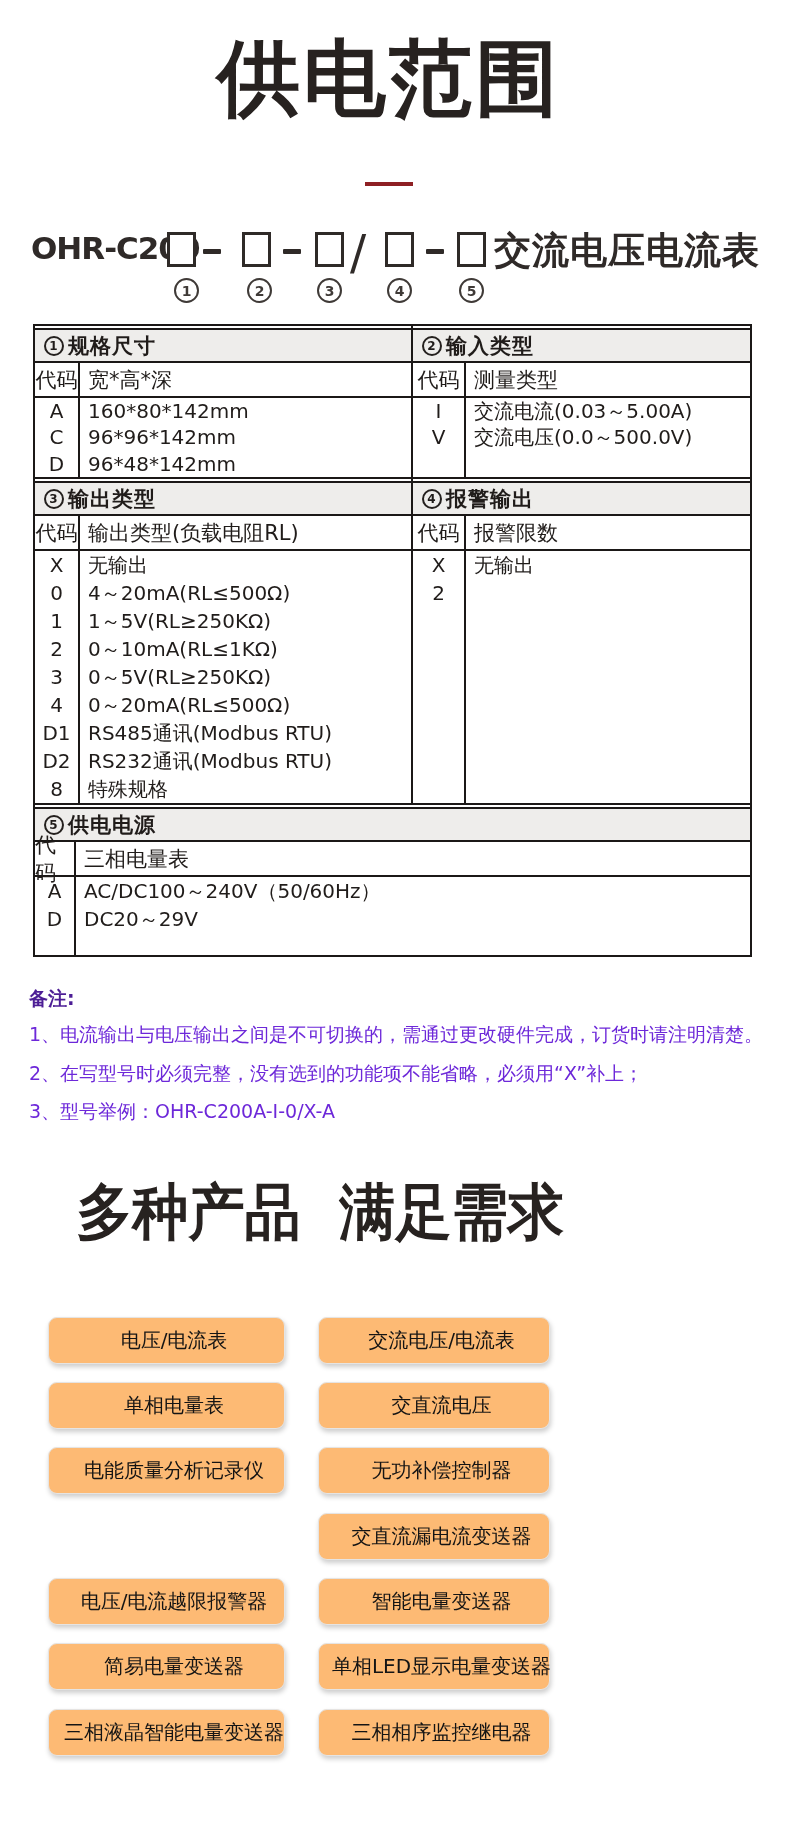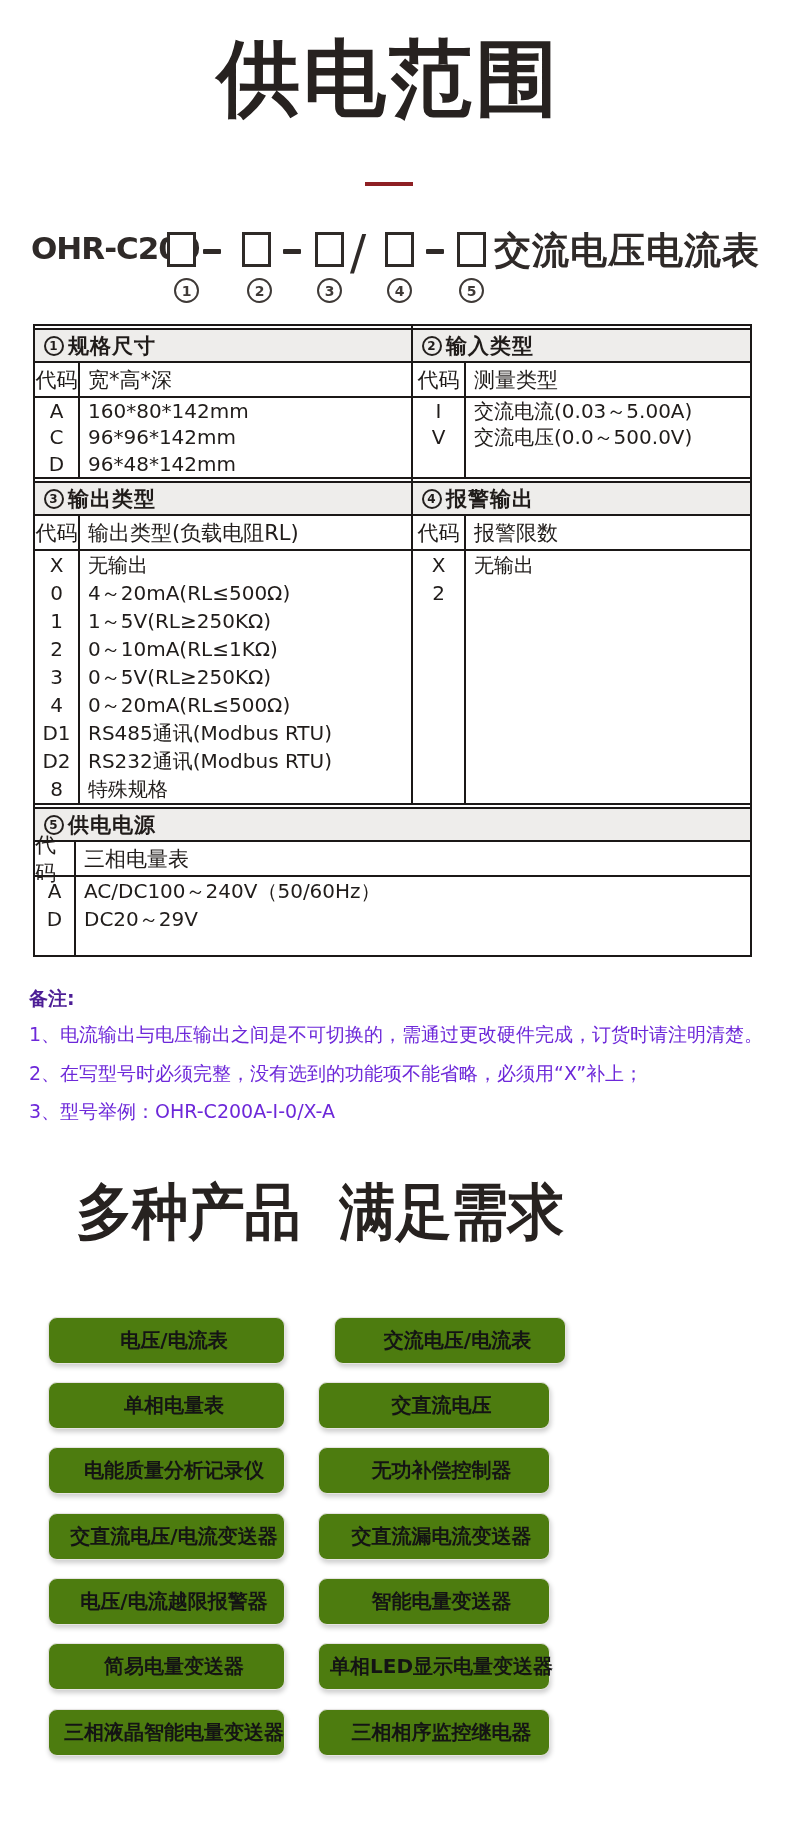--- a/index.html
+++ b/index.html
@@ -61,23 +61,23 @@
   
   .notes-label{position:absolute;left:29px;top:986px;font-size:19px;font-weight:600;color:#4c1d95;}
   .notes{position:absolute;left:29px;top:1015px;width:745px;font-size:19px;font-weight:500;
          line-height:38.5px;color:#6d28d9;}
   .note-line{white-space:nowrap;}
 
   
   .prod-heading{position:absolute;left:320px;top:1172px;transform:translateX(-50%) scaleX(.92);
                 transform-origin:center;white-space:nowrap;font-size:61px;font-weight:900;
                 color:#272220;display:flex;gap:42px;}
-  .pbtn{position:absolute;height:47px;background:#4d7c0f;border:1px solid #e6e4e2;
+  .pbtn{position:absolute;height:47px;background:#fdba74;border:1px solid #e6e4e2;
         border-radius:9px;box-sizing:border-box;display:flex;align-items:center;
-        justify-content:center;font-size:20px;font-weight:700;color:#141414;
+        justify-content:center;font-size:20px;font-weight:400;color:#141414;
         box-shadow:1px 3px 5px rgba(0,0,0,.2);white-space:nowrap;cursor:pointer;padding-left:15px;}
 </style>
 </head>
 <body>
 
 <div class="page">
 
   <div class="big-title">供电范围</div>
   <div class="red-dash"></div>
 
@@ -262,26 +262,25 @@
   </div>
 
   <div class="prod-heading">
     <span>多种产品</span>
     <span>满足需求</span>
   </div>
 
   <div class="pbtn" style="left:48px;top:1317px;width:237px">电压/电流表</div>
   <div class="pbtn" style="left:48px;top:1382px;width:237px">单相电量表</div>
   <div class="pbtn" style="left:48px;top:1447px;width:237px">电能质量分析记录仪</div>
-  <div class="pbtn" style="left:48px;top:1513px;width:237px">交直流电压/电流变送器</div>
   <div class="pbtn" style="left:48px;top:1578px;width:237px">电压/电流越限报警器</div>
   <div class="pbtn" style="left:48px;top:1643px;width:237px">简易电量变送器</div>
   <div class="pbtn" style="left:48px;top:1709px;width:237px">三相液晶智能电量变送器</div>
 
-  <div class="pbtn" style="left:334px;top:1317px;width:232px">交流电压/电流表</div>
+  <div class="pbtn" style="left:318px;top:1317px;width:232px">交流电压/电流表</div>
   <div class="pbtn" style="left:318px;top:1382px;width:232px">交直流电压</div>
   <div class="pbtn" style="left:318px;top:1447px;width:232px">无功补偿控制器</div>
   <div class="pbtn" style="left:318px;top:1513px;width:232px">交直流漏电流变送器</div>
   <div class="pbtn" style="left:318px;top:1578px;width:232px">智能电量变送器</div>
   <div class="pbtn" style="left:318px;top:1643px;width:232px">单相LED显示电量变送器</div>
   <div class="pbtn" style="left:318px;top:1709px;width:232px">三相相序监控继电器</div>
 
 </div>
 
 </body></html>

